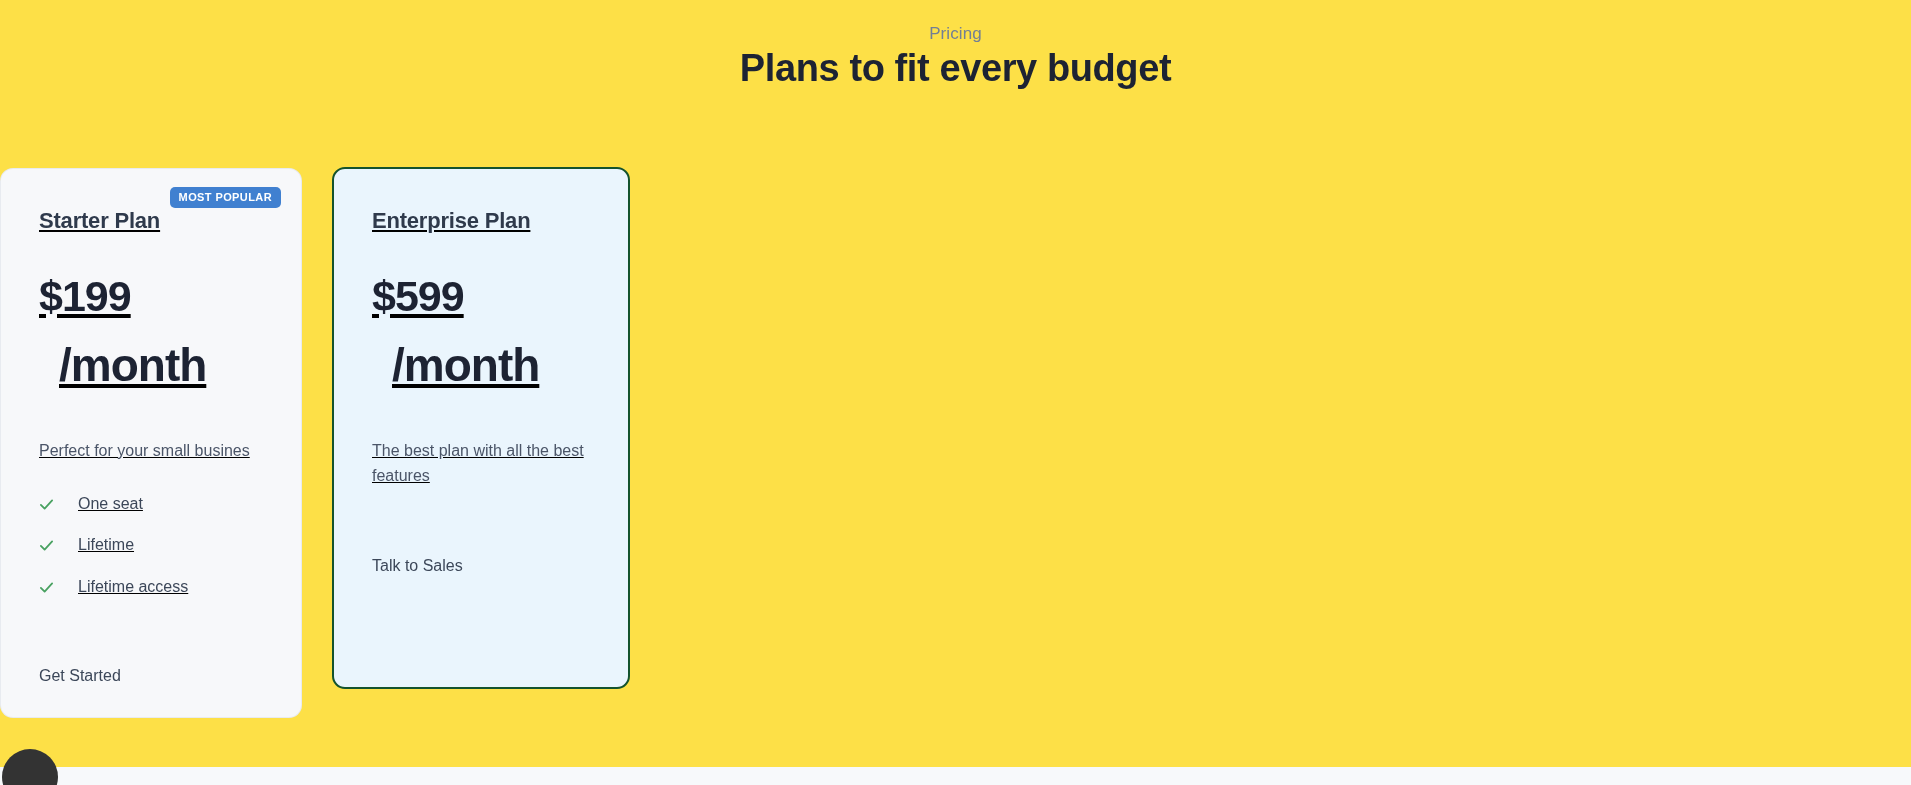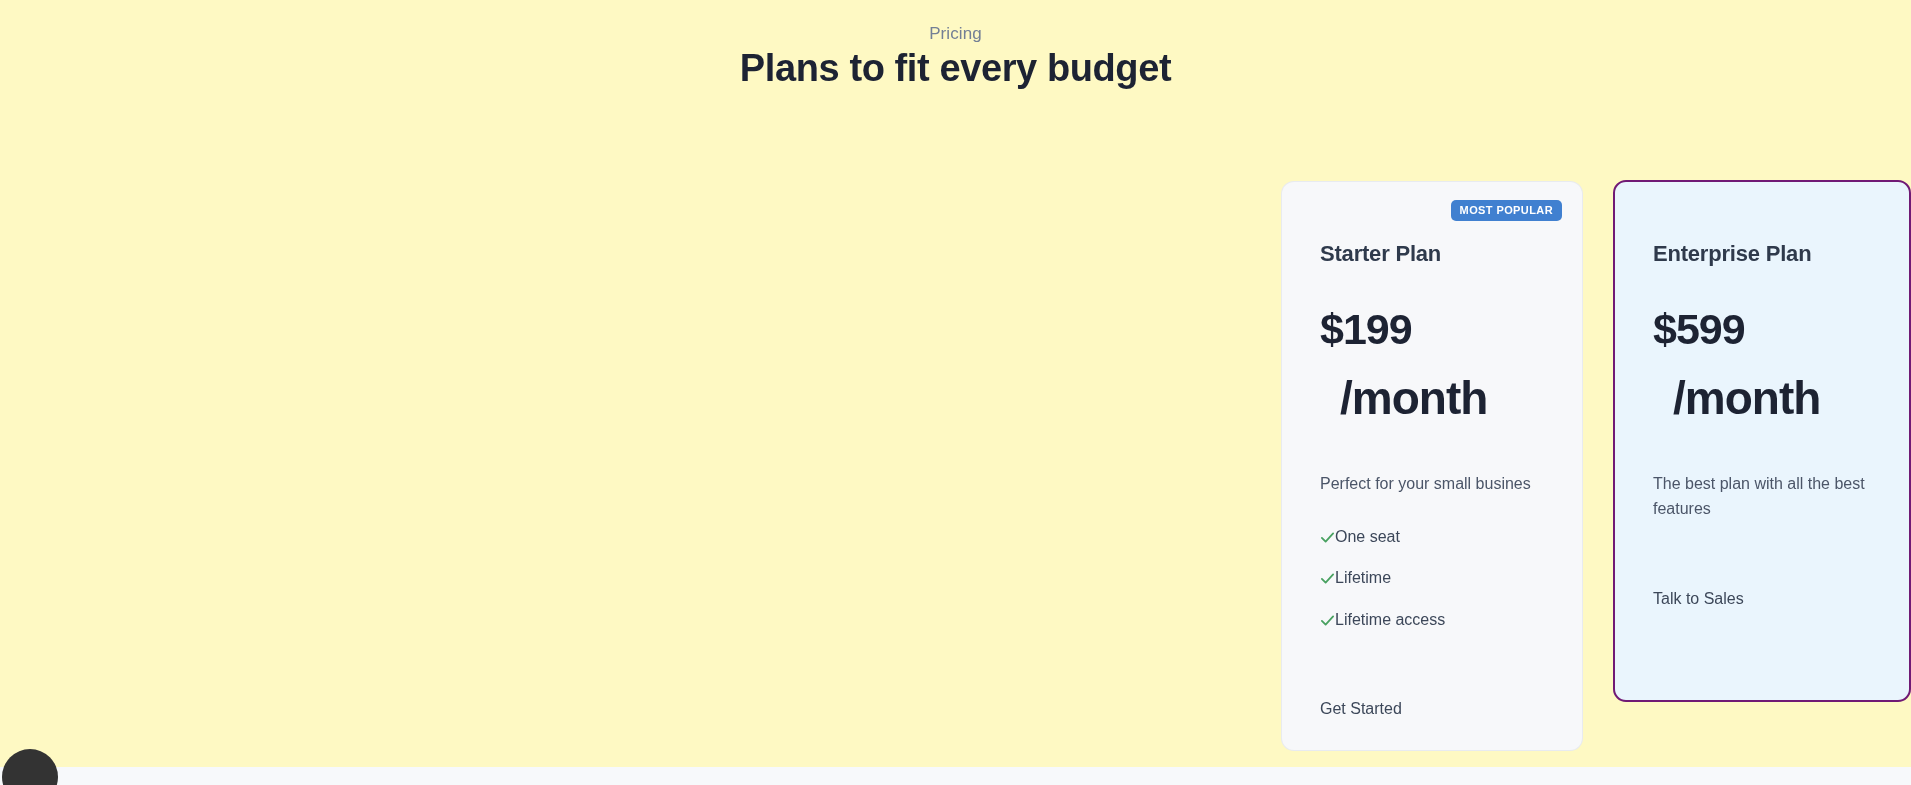--- a/index.html
+++ b/index.html
@@ -11,21 +11,21 @@
     height: 785px;
     background: #ffffff;
     font-family: "Liberation Sans", sans-serif;
     overflow: hidden;
     position: relative;
   }
 
   .page {
     position: absolute;
     inset: 0;
-    background: #fef9c3;
+    background: #fde047;
   }
 
   
   .header {
     text-align: center;
     padding-top: 22px;
   }
   .eyebrow {
     font-size: 17px;
     color: #737f95;
@@ -38,46 +38,47 @@
     color: #1d2333;
     letter-spacing: -0.4px;
     line-height: 1.2;
   }
 
   
   .cards {
     position: absolute;
     left: 0;
     right: 0;
-    top: 181px;
+    top: 168px;
     display: flex;
-    justify-content: flex-end;
+    justify-content: flex-start;
     align-items: flex-start;
     gap: 30px;
+    text-decoration: underline;
   }
 
   .card {
     position: relative;
     box-sizing: border-box;
     border-radius: 13px;
     padding: 28px 38px 30px 38px;
   }
 
   .card-starter {
     width: 302px;
     min-height: 522px;
     background: #f7f8fa;
     border: 1px solid rgba(220,224,232,0.55);
   }
 
   .card-enterprise {
     width: 298px;
     min-height: 522px;
     background: #eaf5fd;
-    border: 2px solid #701a75;
+    border: 2px solid #14532d;
     margin-top: -1px;
   }
 
   .badge {
     position: absolute;
     top: 18px;
     right: 20px;
     background: #4080d0;
     color: #ffffff;
     font-size: 11px;
@@ -87,21 +88,21 @@
     border-radius: 5px;
     line-height: 1;
     white-space: nowrap;
   }
 
   .plan-name {
     font-size: 22px;
     font-weight: bold;
     color: #2f3a4c;
     line-height: 1.3;
-    margin-top: 30px;
+    margin-top: 10px;
     letter-spacing: -0.2px;
   }
 
   .price {
     font-size: 43px;
     font-weight: bold;
     color: #1d2333;
     line-height: 1.25;
     letter-spacing: -1px;
     margin-top: 34px;
@@ -126,21 +127,21 @@
 
   .features {
     margin-top: 30px;
     display: flex;
     flex-direction: column;
     gap: 21px;
   }
   .feature {
     display: flex;
     align-items: center;
-    gap: 0;
+    gap: 24px;
   }
   .check {
     flex: 0 0 auto;
     width: 15px;
     height: 15px;
     display: block;
   }
   .feature-label {
     font-size: 16px;
     color: #3c4759;

